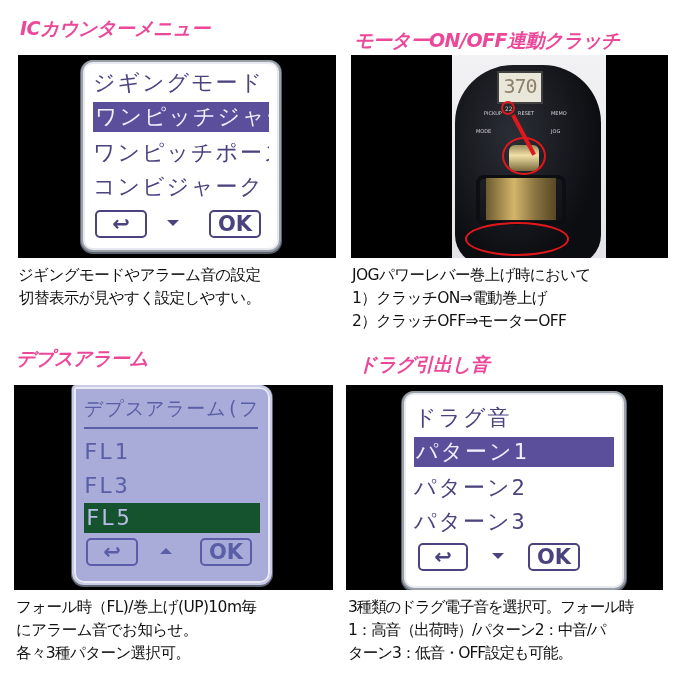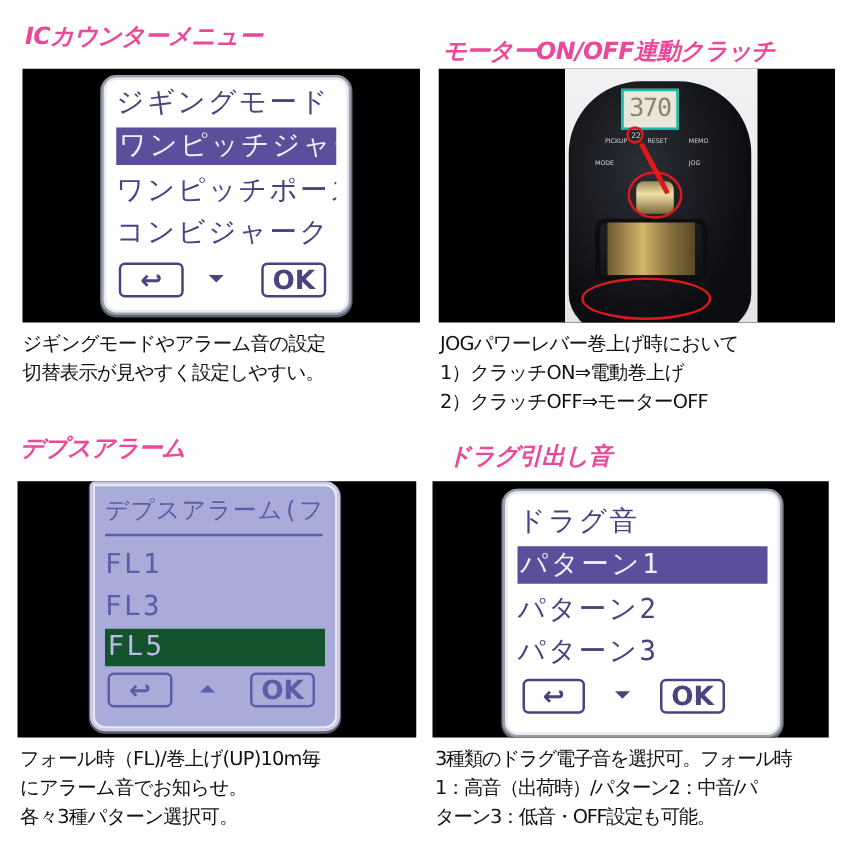--- a/index.html
+++ b/index.html
@@ -43,21 +43,21 @@
       position: absolute; top: 10px; width: 0; height: 0;
       border-left: 6px solid transparent; border-right: 6px solid transparent;
     }
     .lcd-arrow.down { border-top: 6px solid #4a4380; }
     .lcd-arrow.up { border-bottom: 6px solid #595ea6; }
     .underline { position: absolute; left: 10px; right: 12px; height: 2px; background: #595ea6; }
 
     
     .reel-bg { position: absolute; left: 101px; top: 0; width: 154px; height: 203px; background: linear-gradient(#f2f2f4, #e4e4e8); }
     .reel-body { position: absolute; left: 104px; top: 10px; width: 146px; height: 200px; border-radius: 58px 58px 30px 30px; background: radial-gradient(ellipse at 40% 35%, #2b2e36 0%, #0c0d11 70%); }
-    .reel-screen { position: absolute; left: 146px; top: 16px; width: 46px; height: 33px; background: #e9e6da; border: 2px solid #14b8a6; font-family: "DejaVu Sans Mono", monospace; font-size: 20px; color: #8c826b; text-align: center; line-height: 26px; letter-spacing: -1px; }
+    .reel-screen { position: absolute; left: 146px; top: 16px; width: 46px; height: 33px; background: #e9e6da; border: 2px solid #404040; font-family: "DejaVu Sans Mono", monospace; font-size: 20px; color: #8c826b; text-align: center; line-height: 26px; letter-spacing: -1px; }
     .reel-spool { position: absolute; left: 135px; top: 123px; width: 70px; height: 42px; background: linear-gradient(90deg, #6c5a2f, #d4b56a 40%, #8a7440 70%, #574824); }
     .reel-frame { position: absolute; left: 125px; top: 120px; width: 90px; height: 50px; border: 4px solid #0d0e12; border-radius: 8px; }
     .reel-label { position: absolute; font-size: 5px; color: #cfd0d8; font-family: "DejaVu Sans", sans-serif; }
     .circle-red { position: absolute; border: 2px solid #e0181c; border-radius: 50%; }
     .red-stick { position: absolute; left: 160px; top: 60px; width: 4px; height: 45px; background: #e0181c; transform: rotate(-28deg); transform-origin: top center; }
     .clutch { position: absolute; left: 158px; top: 90px; width: 30px; height: 26px; border-radius: 6px; background: linear-gradient(#9a8b5c, #f1e1a8 40%, #7a6a3c); }
   </style>
 </head>
 <body>
 
@@ -70,21 +70,21 @@
     <div class="lcd-row" style="top:110px;">コンビジャーク</div>
     <div class="lcd-foot" style="top:148px;">
       <div class="lcd-btn" style="left:2px; width:52px;">
           <span>↩</span>
         </div>
       <div class="lcd-arrow down" style="left:74px;"></div>
       <div class="lcd-btn" style="left:116px; width:52px;">OK</div>
     </div>
   </div>
 </div>
-<div class="desc" style="left:18px; top:264px;">
+<div class="desc" style="left:18px; top:264px;text-align:right;">
   <div>ジギングモードやアラーム音の設定</div>
   <div>切替表示が見やすく設定しやすい。</div>
 </div>
 
 <div class="title" style="left:354px; top:16px;margin-top:12px;">モーターON/OFF連動クラッチ</div>
 <div class="photo" style="left:351px; top:55px; width:317px; height:203px;">
   <div class="reel-bg"></div>
   <div class="reel-body"></div>
   <div class="reel-screen">370</div>
   <div class="reel-label" style="left:154px; top:50px; font-size:6px; color:#d8d4c2;">22</div>

